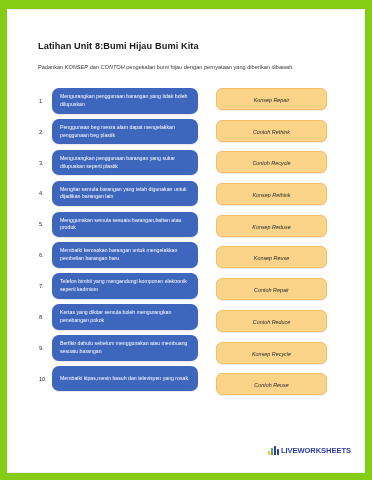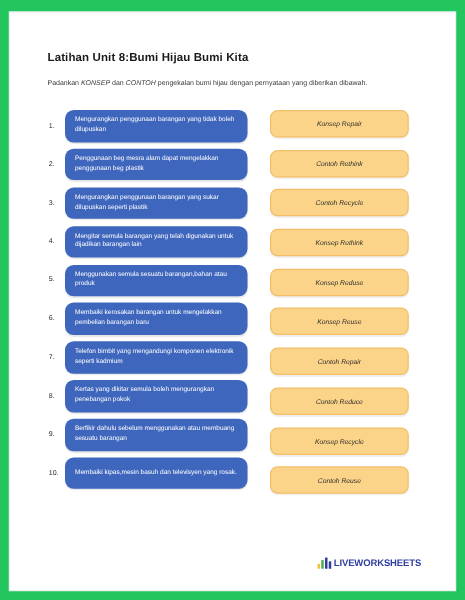--- a/index.html
+++ b/index.html
@@ -13,21 +13,21 @@
     overflow: hidden;
     font-family: "Liberation Sans", sans-serif;
     position: relative;
   }
   .page {
     position: absolute;
     left: 0;
     top: 0;
     width: 372px;
     height: 480px;
-    background: #22c55e;
+    background: #84cc16;
     box-sizing: border-box;
   }
   .page-frame {
     position: absolute;
     left: 8px;
     top: 10px;
     width: 356px;
     height: 462px;
     background: #ffffff;
     box-shadow: 0 0 0 1px #efefef;
@@ -110,21 +110,21 @@
     text-align: center;
     height: 22px;
     line-height: 22px;
     box-sizing: border-box;
     margin-bottom: 9.7px;
     box-shadow: 0 1px 1px rgba(0,0,0,0.07);
     overflow: hidden;
   }
   .footer-logo {
     position: absolute;
-    left: 254px;
+    left: 268px;
     top: 446px;
     display: flex;
     align-items: flex-start;
     gap: 2px;
   }
   .logo-mark {
     display: inline-flex;
     align-items: flex-end;
     gap: 1px;
     height: 9px;

